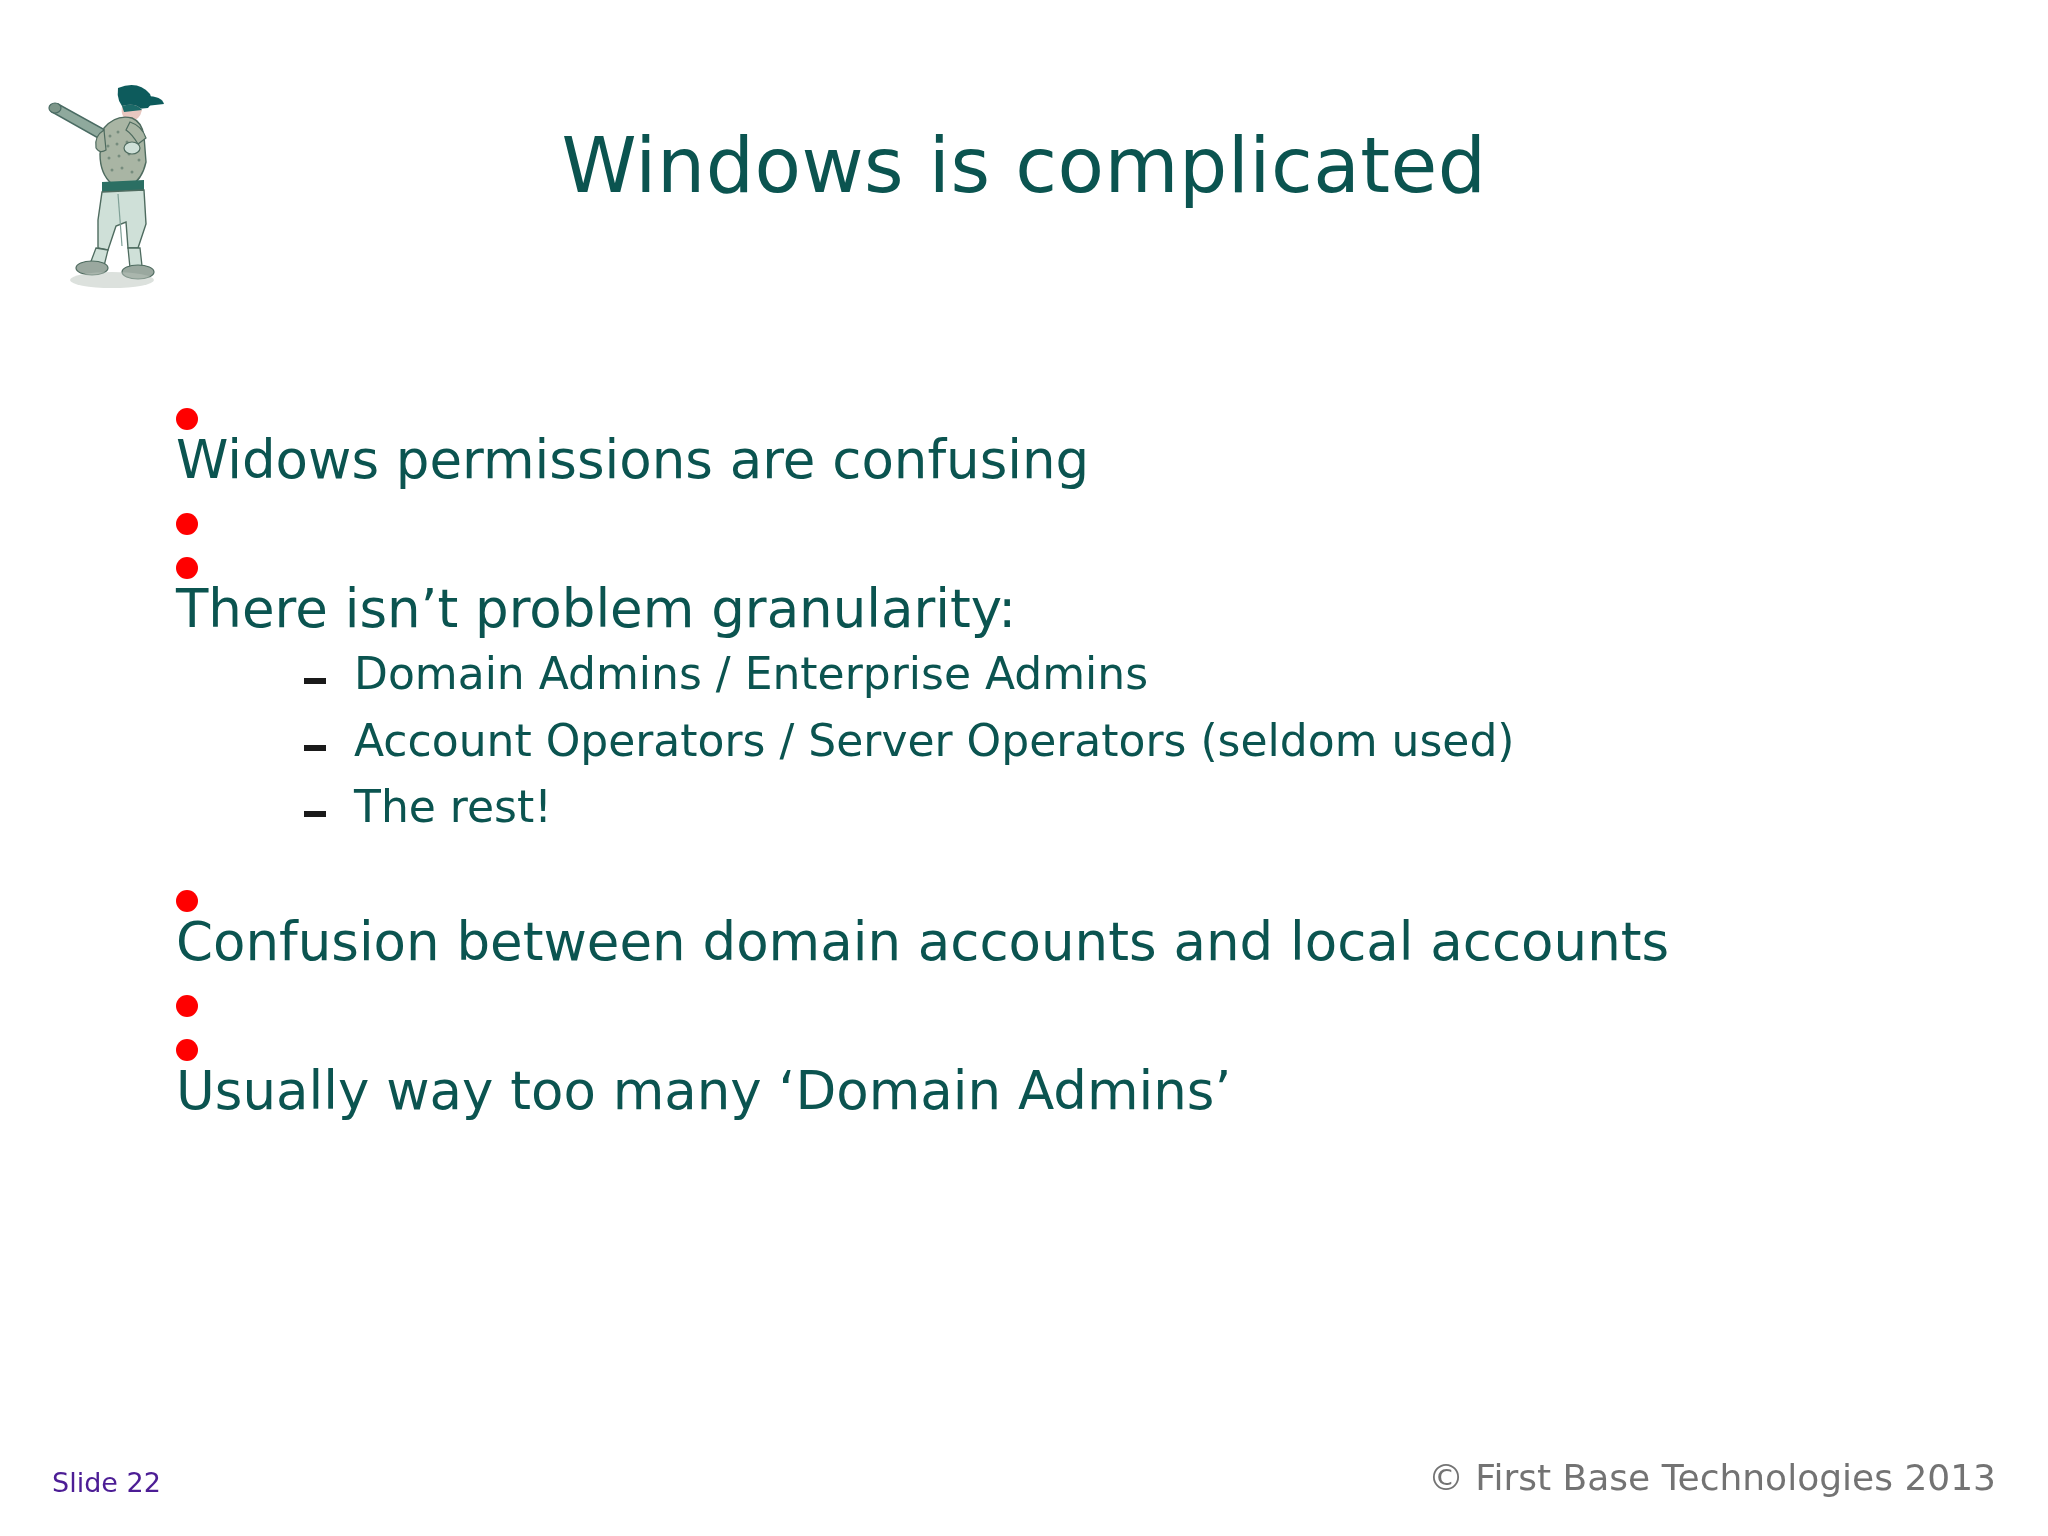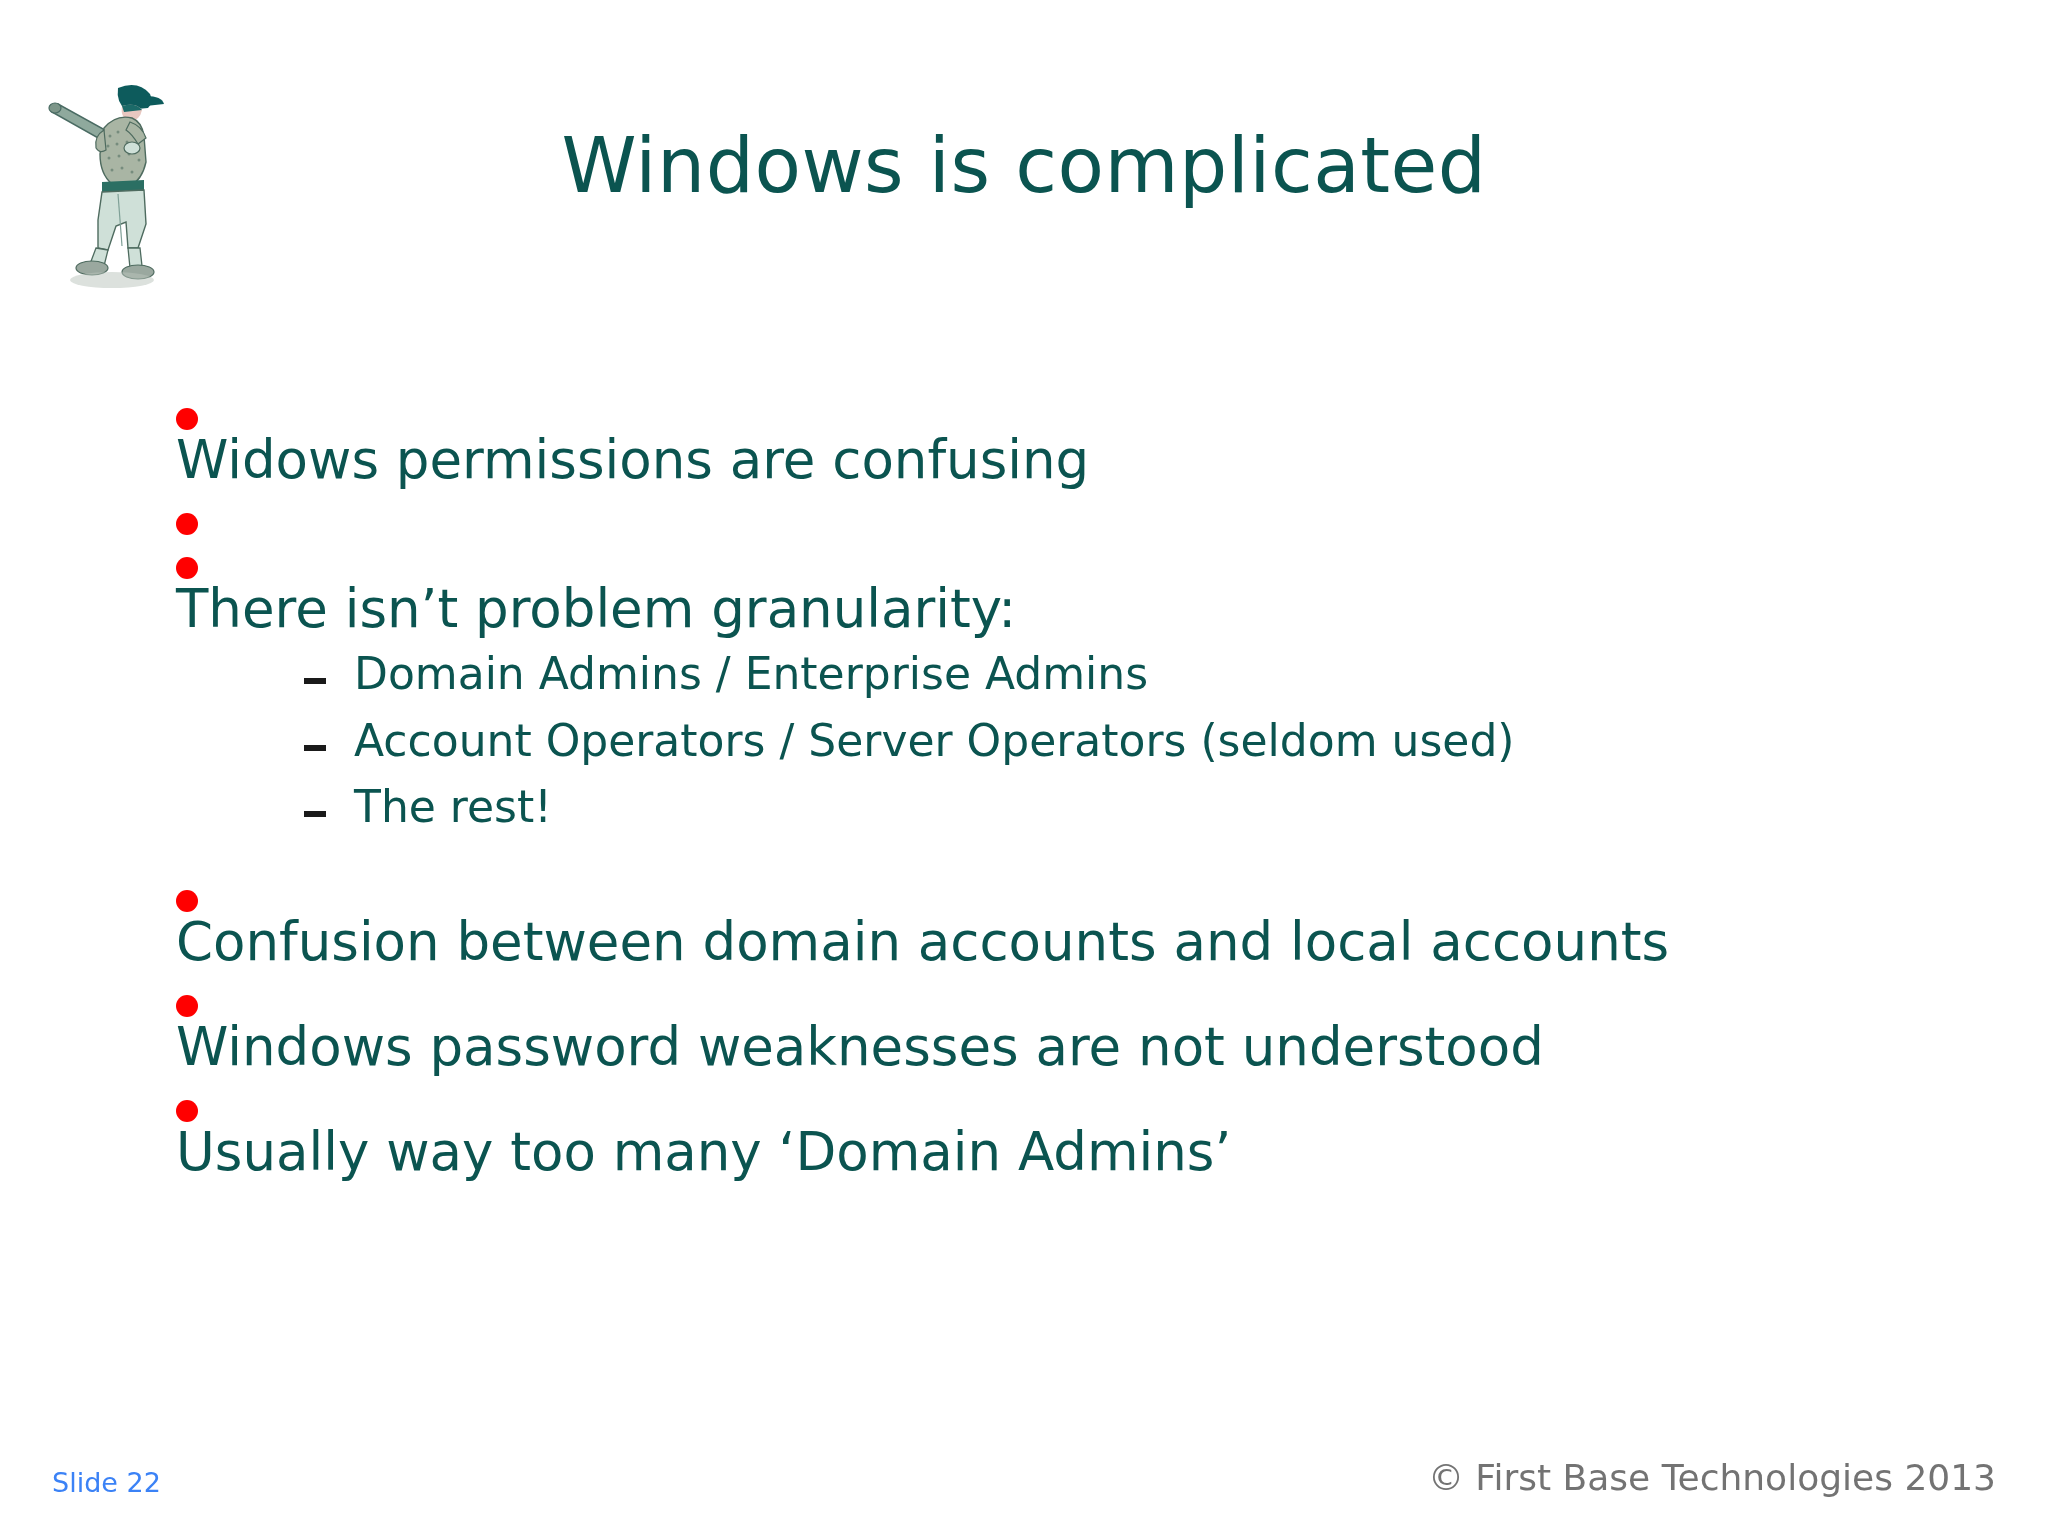--- a/index.html
+++ b/index.html
@@ -110,21 +110,21 @@
     white-space: nowrap;
   }
 
   .group-block { width: 100%; }
 
   
   .footer-left {
     position: absolute;
     left: 52px;
     bottom: 38px;
-    color: #3b82f6;
+    color: #4c1d95;
     font-size: 27px;
     font-family: "DejaVu Sans", sans-serif;
   }
   .footer-right {
     position: absolute;
     right: 52px;
     bottom: 38px;
     color: #737373;
     font-size: 36px;
     font-family: "DejaVu Sans", sans-serif;
@@ -227,21 +227,20 @@
     <div class="group-block">
       <div class="bullet-row">
         <span class="bullet-dot"></span>
         <span class="bullet-text">Confusion between domain accounts and local accounts</span>
       </div>
     </div>
 
     <div class="group-block">
       <div class="bullet-row">
         <span class="bullet-dot"></span>
-        <span class="bullet-text">Windows password weaknesses are not understood</span>
       </div>
     </div>
 
     <div class="group-block">
       <div class="bullet-row">
         <span class="bullet-dot"></span>
         <span class="bullet-text">Usually way too many ‘Domain Admins’</span>
       </div>
     </div>
 

